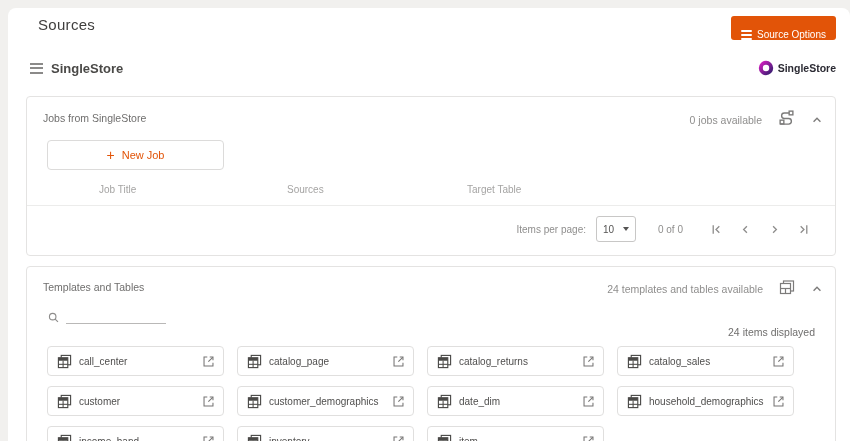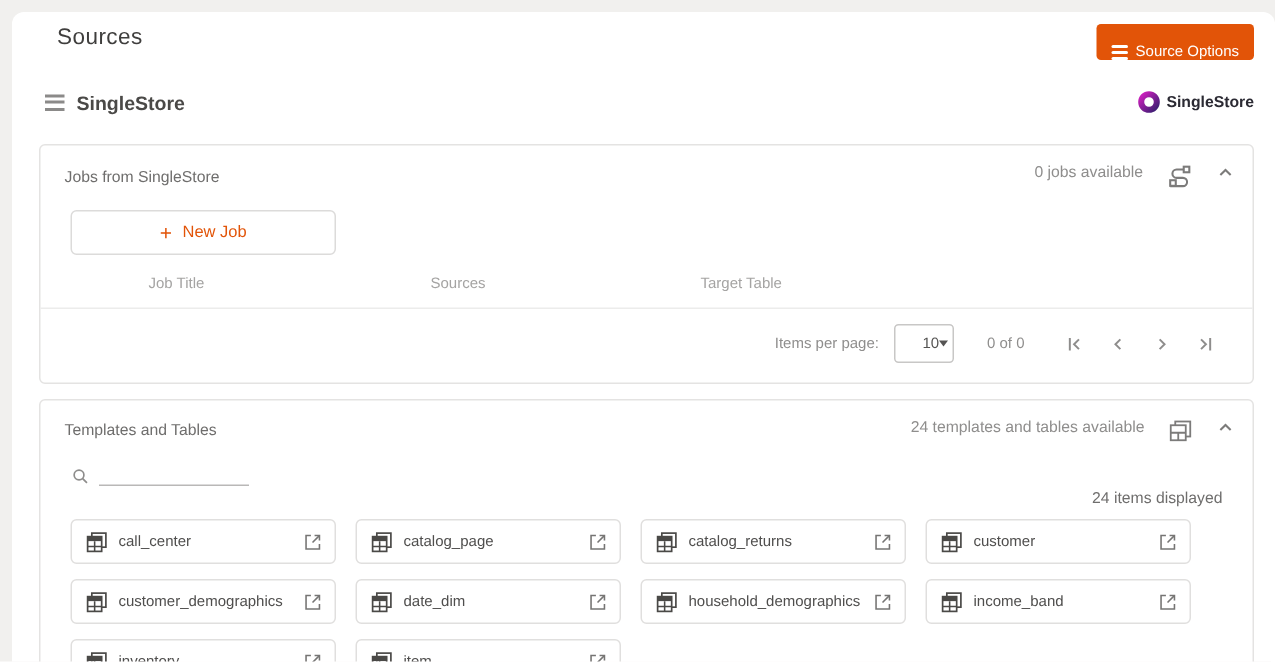--- a/index.html
+++ b/index.html
@@ -31,41 +31,41 @@
   .list-icon i { display:block; width:13px; height:2px; background:#8b8a89; }
   .source-name { font-size:13px; font-weight:700; color:#4a4947; }
   .brand { margin-left:auto; display:flex; align-items:center; gap:4px; }
   .brand-text { font-size:10.5px; font-weight:700; color:#2b2a33; }
   
   .card { margin:0 14px 0 18px; border:1px solid #e4e3e2; border-radius:4px; background:#fff; }
   .card-jobs { margin-top:20px; height:160px; }
   .card-templates { margin-top:10px; height:270px; }
   .card-head { display:flex; align-items:center; padding:12px 12px 0 16px; }
   .card-title { font-size:10.5px; color:#6f6e6d; }
-  .head-right { margin-left:auto; display:flex; align-items:flex-start; gap:16px; }
+  .head-right { margin-left:auto; display:flex; align-items:flex-end; gap:16px; }
   .avail { font-size:10.5px; color:#8f8e8d; }
   .icon-btn { display:inline-flex; align-items:center; justify-content:center; background:none; border:none; padding:0; cursor:pointer; }
   
   .new-job {
     display:flex; align-items:center; justify-content:center; gap:7px;
     margin:14px 0 0 20px; width:177px; height:30px;
     background:#fff; border:1px solid #dcdbda; border-radius:4px; cursor:pointer;
     font-family:inherit; font-size:11px; color:#e25408;
   }
   .plus { font-size:14px; line-height:1; color:#e25408; font-weight:400; }
   
   .cols { display:flex; margin-top:14px; padding-left:72px; font-size:10px; color:#a5a4a3; }
   .cols span:nth-child(1){ width:188px; }
   .cols span:nth-child(2){ width:180px; }
   .divider { border-bottom:1px solid #ececeb; margin:10px 0 0 0; }
   .pagination { display:flex; align-items:center; justify-content:flex-end; gap:10px; margin-top:10px; padding-right:24px; font-size:10px; color:#8f8e8d; }
   .select {
     display:flex; align-items:center; justify-content:space-between;
     width:40px; height:26px; border:1px solid #c8c7c6; border-radius:3px;
-    padding:0 18px; color:#555453; cursor:pointer; margin-right:12px;
+    padding:0 6px; color:#555453; cursor:pointer; margin-right:12px;
   }
   .caret { width:0; height:0; border-left:3.5px solid transparent; border-right:3.5px solid transparent; border-top:4px solid #555453; }
   .range { margin-right:16px; }
   .pager { display:flex; align-items:center; gap:14px; }
   
   .search-row { display:flex; align-items:flex-end; gap:6px; margin:12px 20px 0; }
   .search-input { width:100px; border:none; border-bottom:1px solid #b9b8b7; font-size:11px; padding:2px 0; outline:none; color:#4a4947; background:transparent; }
   .items-displayed { text-align:right; font-size:10.5px; color:#6f6e6d; padding-right:20px; margin-top:2px; }
   .grid { display:grid; grid-template-columns:repeat(4,177px); gap:10px 13px; margin:8px 20px 0; }
   .tcard { display:flex; align-items:center; gap:7px; height:30px; padding:0 8px 0 9px; border:1px solid #e0dfde; border-radius:4px; background:#fff; cursor:pointer; }
@@ -255,20 +255,37 @@
         <span class="tname">catalog_returns</span>
         <button class="icon-btn">
           <svg width="13" height="13" viewBox="0 0 16 16" fill="none" stroke="#767574" stroke-width="1.3">
             <path d="M13.5 9.5 v4 h-11 v-11 h4"></path>
             <polyline points="9.5,2.5 13.5,2.5 13.5,6.5"></polyline>
             <line x1="13.2" y1="2.8" x2="7.8" y2="8.2"></line>
           </svg>
         </button>
       </div>
 
+      <div class="tcard">
+        <svg width="15" height="15" viewBox="0 0 16 16">
+          <rect x="4.5" y="1.5" width="10" height="10" fill="none" stroke="#4a4947" stroke-width="1.2"></rect>
+          <rect x="1.5" y="4" width="10" height="10.5" fill="#fff" stroke="#4a4947" stroke-width="1.2"></rect>
+          <rect x="1.5" y="4" width="10" height="3.2" fill="#4a4947"></rect>
+          <line x1="6.5" y1="7.2" x2="6.5" y2="14.5" stroke="#4a4947" stroke-width="1.1"></line>
+          <line x1="1.5" y1="11" x2="11.5" y2="11" stroke="#4a4947" stroke-width="1.1"></line>
+        </svg>
+        <span class="tname">catalog_sales</span>
+        <button class="icon-btn">
+          <svg width="13" height="13" viewBox="0 0 16 16" fill="none" stroke="#767574" stroke-width="1.3">
+            <path d="M13.5 9.5 v4 h-11 v-11 h4"></path>
+            <polyline points="9.5,2.5 13.5,2.5 13.5,6.5"></polyline>
+            <line x1="13.2" y1="2.8" x2="7.8" y2="8.2"></line>
+          </svg>
+        </button>
+      </div>
 
       <div class="tcard">
         <svg width="15" height="15" viewBox="0 0 16 16">
           <rect x="4.5" y="1.5" width="10" height="10" fill="none" stroke="#4a4947" stroke-width="1.2"></rect>
           <rect x="1.5" y="4" width="10" height="10.5" fill="#fff" stroke="#4a4947" stroke-width="1.2"></rect>
           <rect x="1.5" y="4" width="10" height="3.2" fill="#4a4947"></rect>
           <line x1="6.5" y1="7.2" x2="6.5" y2="14.5" stroke="#4a4947" stroke-width="1.1"></line>
           <line x1="1.5" y1="11" x2="11.5" y2="11" stroke="#4a4947" stroke-width="1.1"></line>
         </svg>
         <span class="tname">customer</span>

